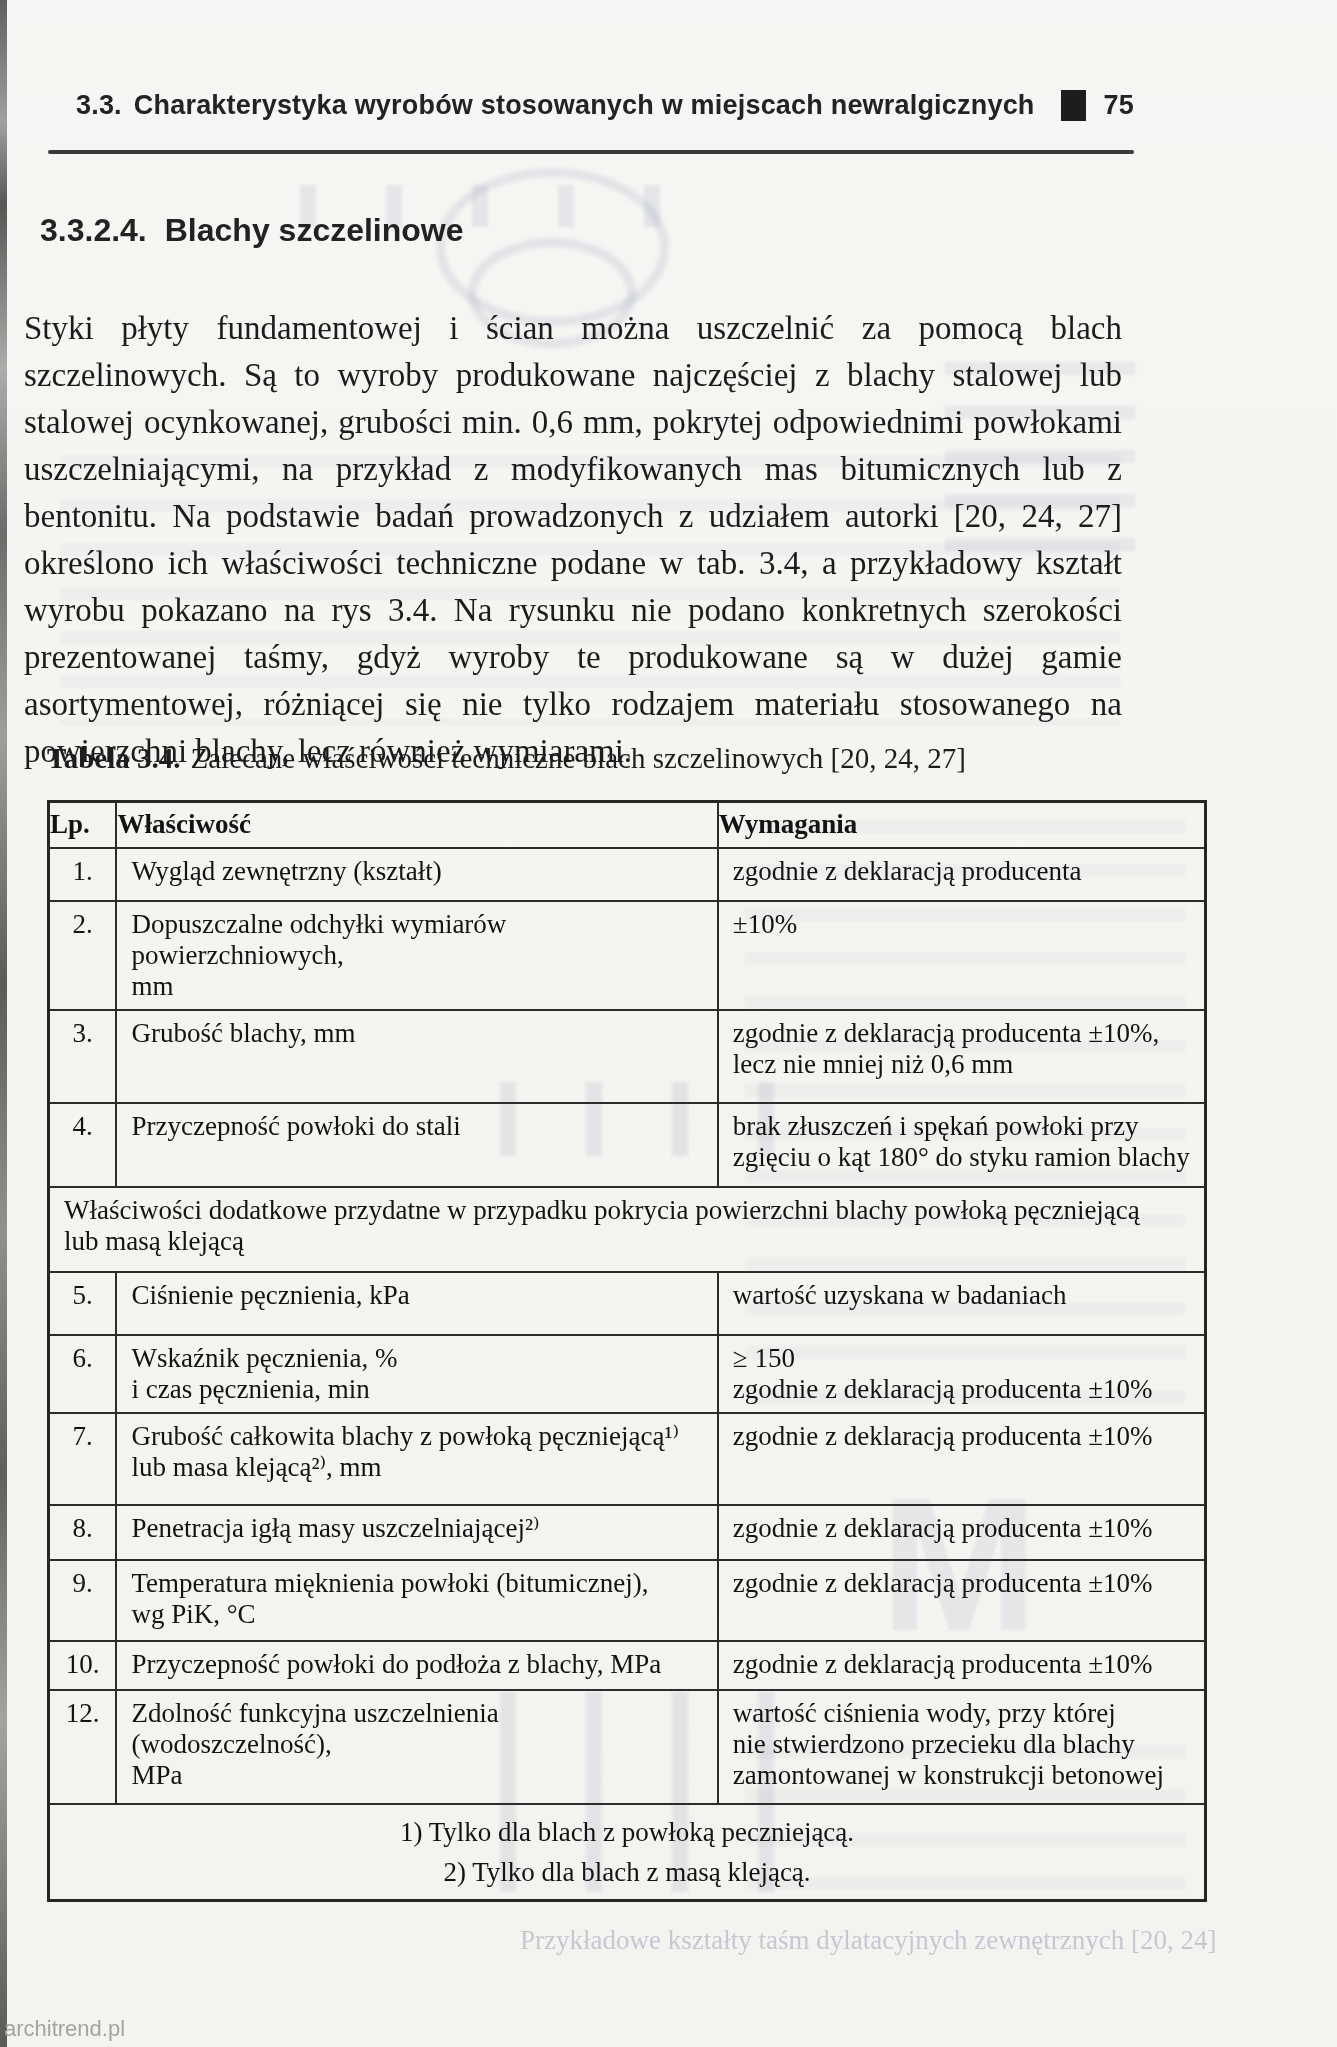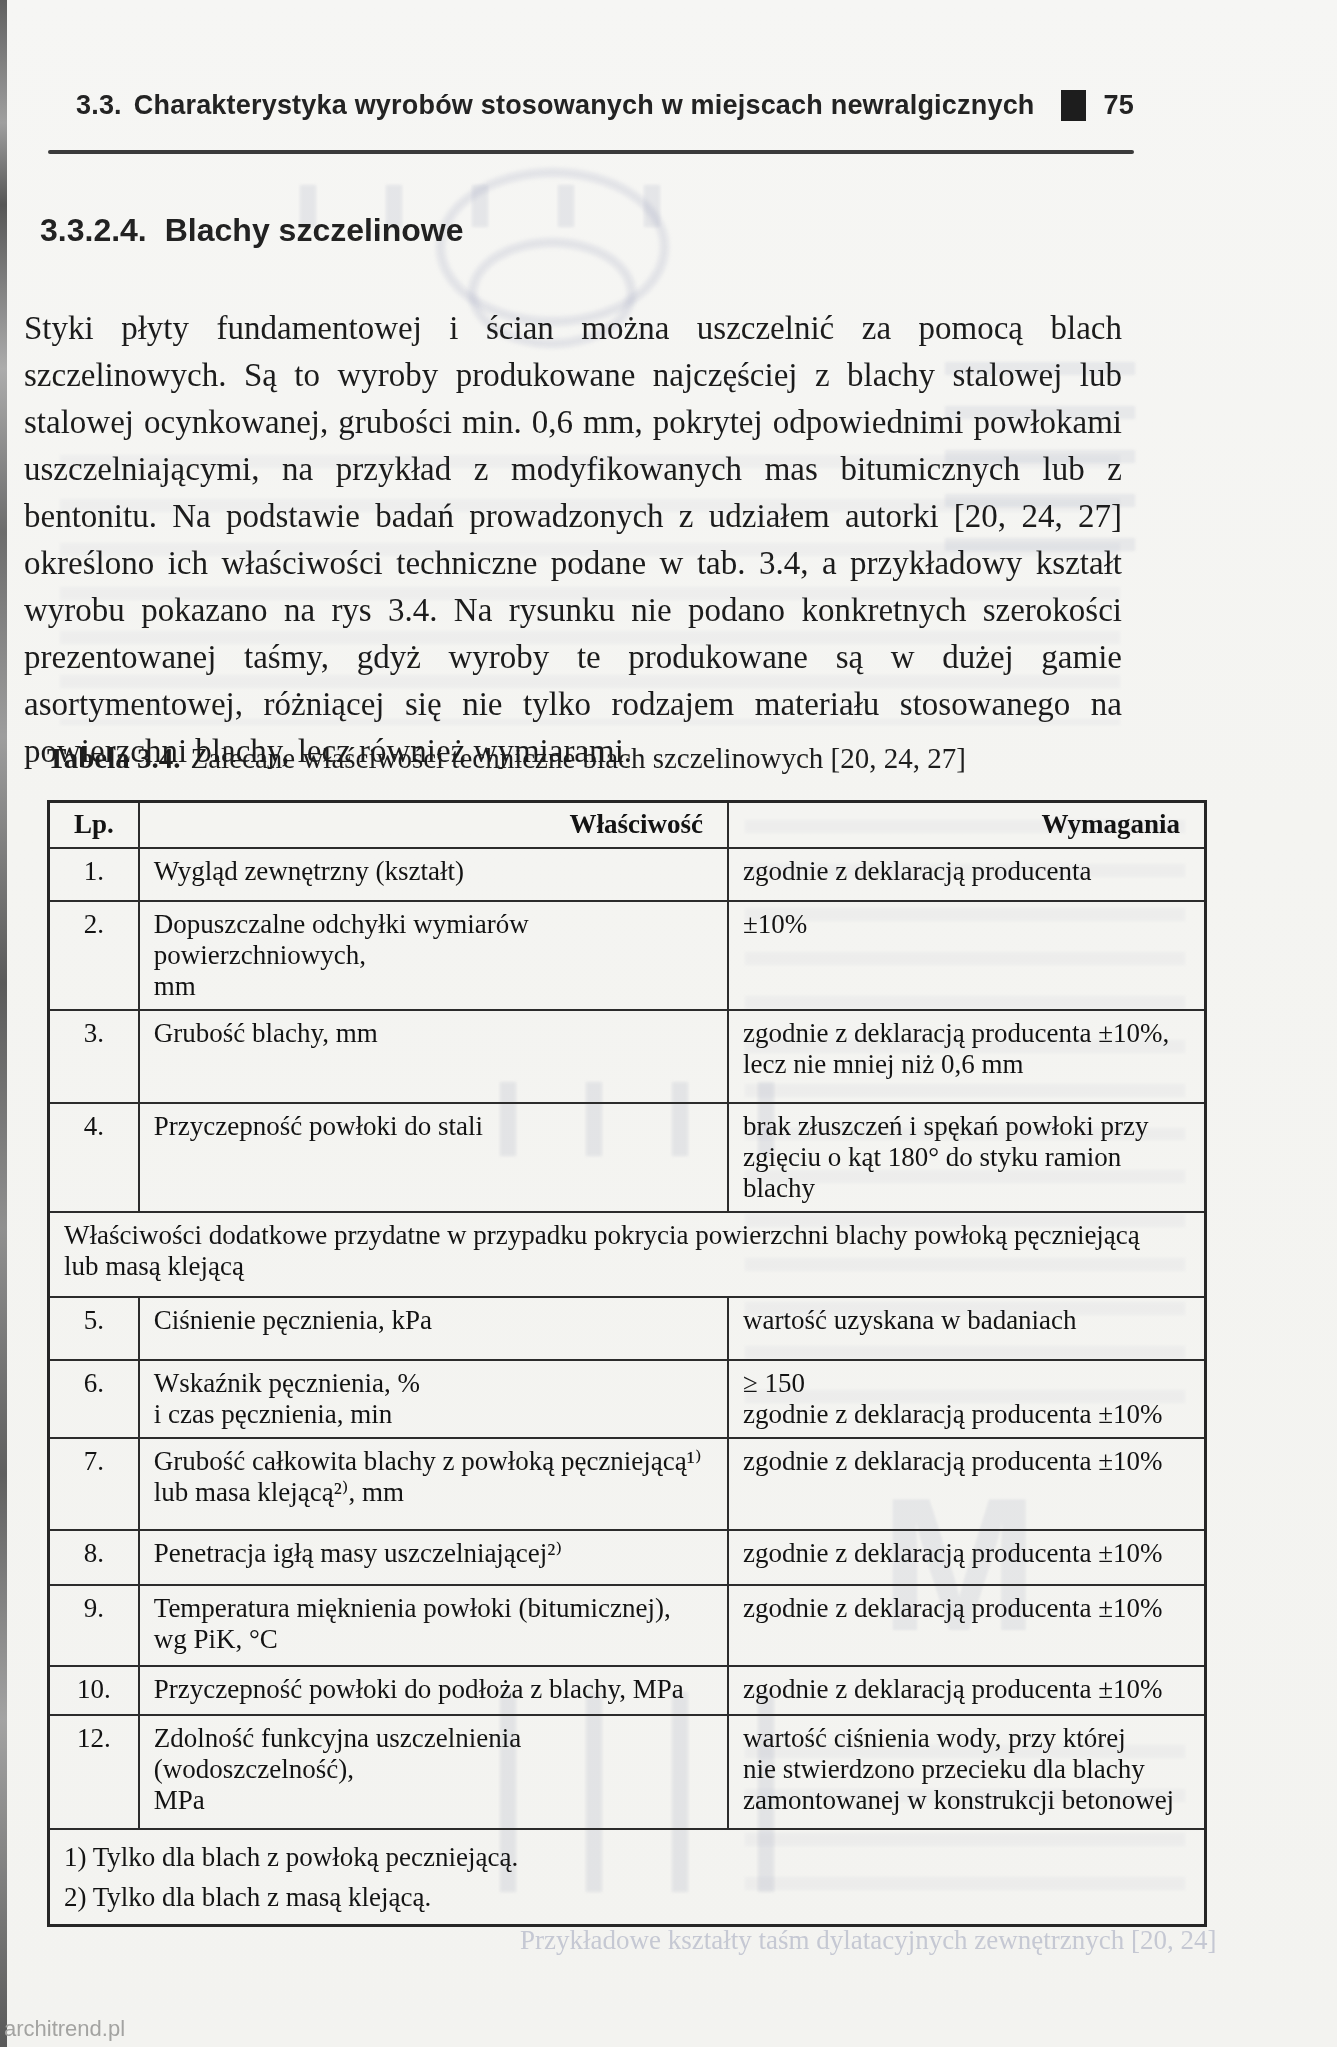--- a/index.html
+++ b/index.html
@@ -67,26 +67,26 @@
     font-size:27px;line-height:31px;color:#131313;
     background:transparent;
   }
   table.spec th,table.spec td{
     border:2px solid #2c2c2c;
     padding:7px 14px;
     vertical-align:top;
     white-space:pre-line;
   }
   table.spec{border:3px solid #262626;}
-  table.spec th{font-weight:bold;text-align:right;padding:6px 24px;}
+  table.spec th{font-weight:bold;text-align:left;padding:6px 0;}
   td.lp{text-align:center;padding-left:4px;padding-right:4px;}
   td.req{padding-left:24px;margin-top:36px;}
   td.vbot{vertical-align:bottom;padding-bottom:10px;}
   td.sect{padding-left:14px;}
-  td.fn{padding-left:16px;line-height:40px;}
+  td.fn{padding-left:16px;line-height:40px;text-align:center;}
   tr.rh-head{height:46px}
   tr.rh-a{height:53px}  tr.rh-b{height:77px}  tr.rh-c{height:93px}
   tr.rh-d{height:84px}  tr.rh-sect{height:85px}
   tr.rh-e{height:63px}  tr.rh-g{height:92px}  tr.rh-h{height:55px}
   tr.rh-i{height:81px}  tr.rh-j{height:49px}  tr.rh-k{height:81px}
   tr.rh-l{height:114px} tr.rh-fn{height:86px}
   
   .watermark{
     position:absolute;left:4px;top:2016px;
     font-family:"Liberation Sans","DejaVu Sans",sans-serif;

